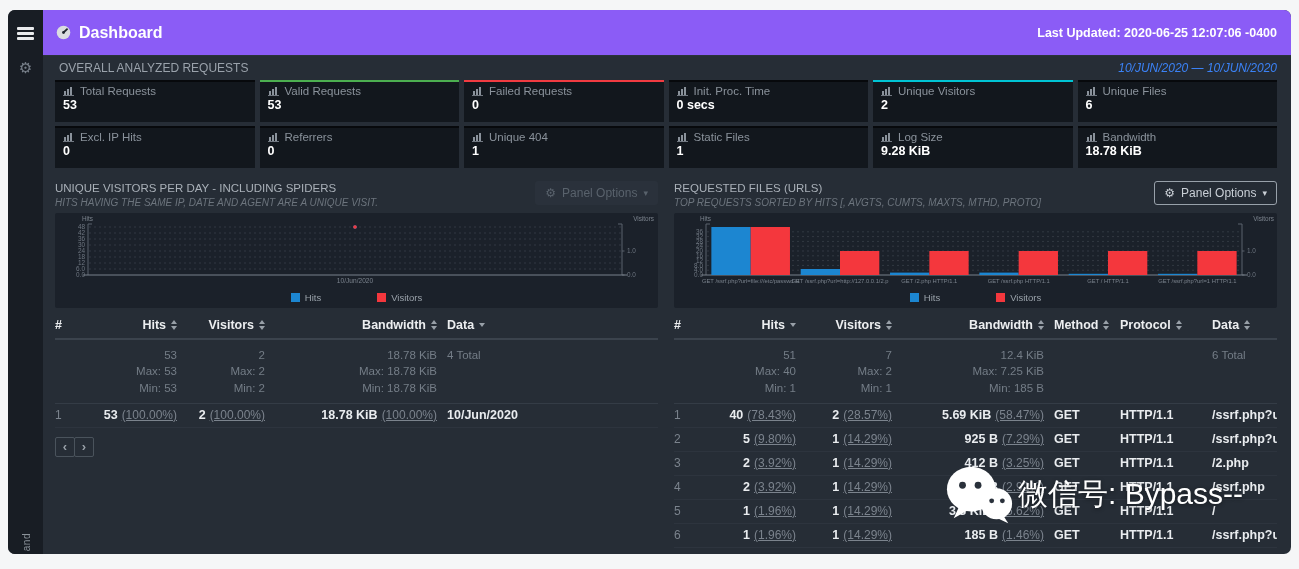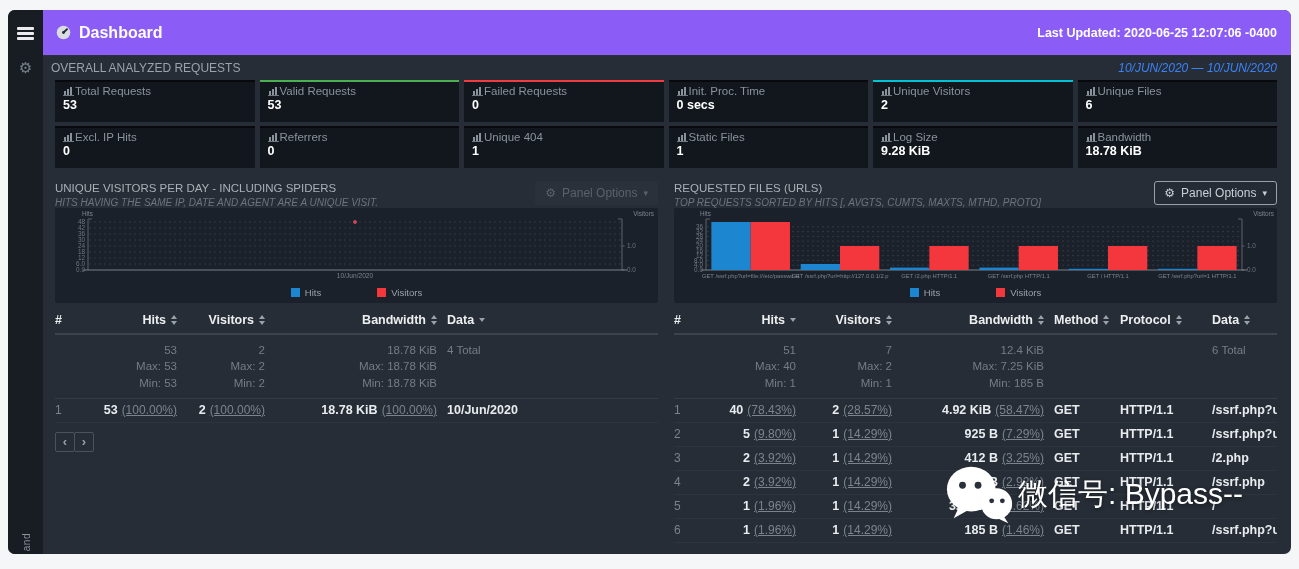--- a/index.html
+++ b/index.html
@@ -13,35 +13,35 @@
   .burger span{display:block;width:17px;height:2.6px;background:#e9ebed;margin:2.4px 0;border-radius:1px;}
   .side-gear{color:#78808a;font-size:15px;margin-top:17px;cursor:pointer;}
   .vtext{position:absolute;bottom:3px;left:50%;transform:translateX(-50%) rotate(180deg);
     writing-mode:vertical-rl;color:#8a9299;font-size:10px;letter-spacing:.5px;}
   
   .main{flex:1;display:flex;flex-direction:column;min-width:0;overflow:hidden;}
   .topbar{height:45px;flex:0 0 45px;background:#8b5cf6;border-bottom:1px solid #2b323c;
     display:flex;align-items:center;justify-content:space-between;padding:0 14px 0 12px;}
   .title{color:#fff;font-weight:bold;font-size:16px;display:flex;align-items:center;gap:7px;}
   .updated{color:#fff;font-weight:bold;font-size:12.5px;}
-  .section-row{display:flex;justify-content:space-between;align-items:center;padding:5px 14px 4px 8px;}
+  .section-row{display:flex;justify-content:space-between;align-items:center;padding:5px 14px 4px 16px;}
   .section-title{color:#9aa2ab;font-size:12px;}
   .date-range{color:#3b82f6;font-size:12px;font-style:italic;}
   
   .cards{display:grid;grid-template-columns:repeat(6,1fr);gap:4px 5px;padding:1px 14px 5px 12px;}
   .card{background:#12171d;border-top:2px solid #07090c;padding:3px 8px 5px;min-height:32px;}
   .card.accent-green{border-top-color:#4caf50;}
   .card.accent-red{border-top-color:#f13b41;}
   .card.accent-cyan{border-top-color:#00c4d4;}
-  .card-label{color:#8a929b;font-size:11.5px;display:flex;align-items:center;white-space:nowrap;}
+  .card-label{color:#8a929b;font-size:11.5px;display:flex;align-items:center;gap:5px;white-space:nowrap;}
   .card-value{color:#fff;font-weight:bold;font-size:12.5px;margin-top:1px;}
   
   .panels{flex:1;display:flex;gap:16px;padding:8px 14px 0 12px;min-height:0;}
   .panel{flex:1;display:flex;flex-direction:column;min-width:0;}
-  .panel-head{display:flex;justify-content:space-between;align-items:flex-start;}
+  .panel-head{display:flex;justify-content:space-between;align-items:flex-start;margin-bottom:5px;}
   .panel-title{color:#a9b0b8;font-size:11.5px;line-height:1.3;}
   .panel-sub{color:#6c747d;font-size:10px;margin-top:1px;font-style:italic;}
   .panel-options{display:flex;align-items:center;gap:6px;font-size:12px;padding:4px 9px;
     border-radius:3px;background:#2a313b;color:#59626c;border:1px solid transparent;
     font-family:inherit;cursor:pointer;white-space:nowrap;}
   .panel-options.active{background:#242b34;color:#c9cfd6;border-color:#98a1aa;}
   .panel-options .gear{font-size:12px;}
   .panel-options .caret{font-size:9px;}
   .chart-wrap{background:#1b212a;border-radius:2px;padding-top:2px;}
   .legend{display:flex;justify-content:center;gap:56px;padding:1px 0 5px;}
@@ -531,21 +531,21 @@
               </span>
             <span></span>
               <span></span>
             <span class="scol c-l">6 Total</span>
           </div>
 
           <div class="trow grid-r">
             <span class="idx">1</span>
             <span class="c-r"><span class="val">40</span><span class="pct">(78.43%)</span></span>
             <span class="c-r"><span class="val">2</span><span class="pct">(28.57%)</span></span>
-            <span class="c-r"><span class="val">4.92 KiB</span><span class="pct">(58.47%)</span></span>
+            <span class="c-r"><span class="val">5.69 KiB</span><span class="pct">(58.47%)</span></span>
             <span class="cell-l">GET</span>
             <span class="cell-l">HTTP/1.1</span>
             <span class="cell-l">/ssrf.php?url=file:///etc/passwd</span>
           </div>
           <div class="trow grid-r">
             <span class="idx">2</span>
             <span class="c-r"><span class="val">5</span><span class="pct">(9.80%)</span></span>
             <span class="c-r"><span class="val">1</span><span class="pct">(14.29%)</span></span>
             <span class="c-r"><span class="val">925 B</span><span class="pct">(7.29%)</span></span>
             <span class="cell-l">GET</span>

